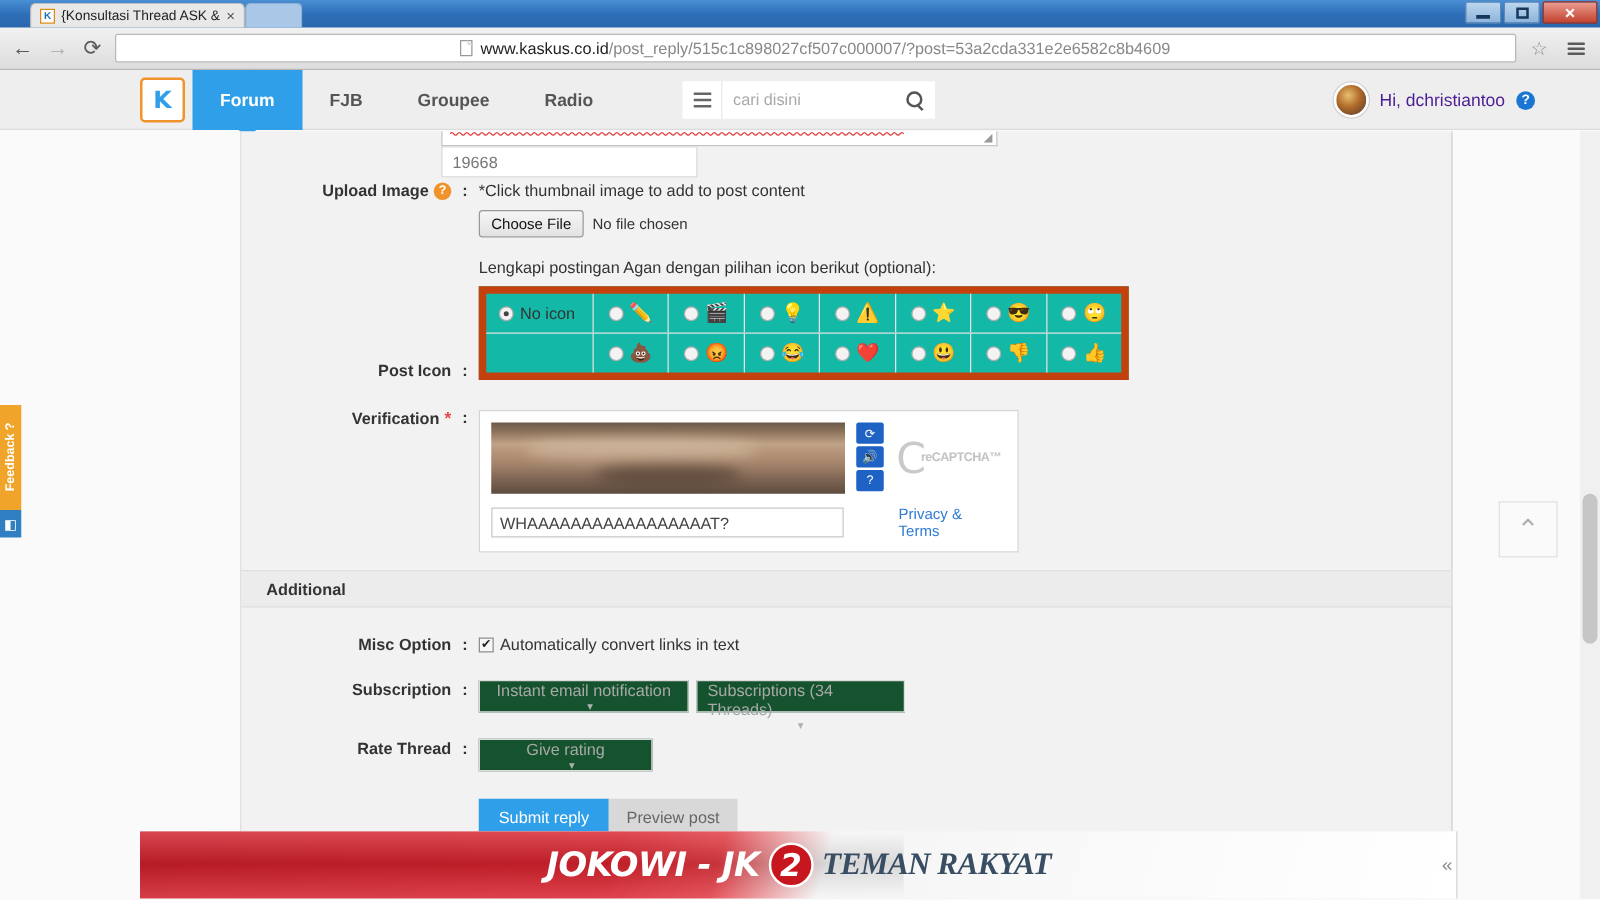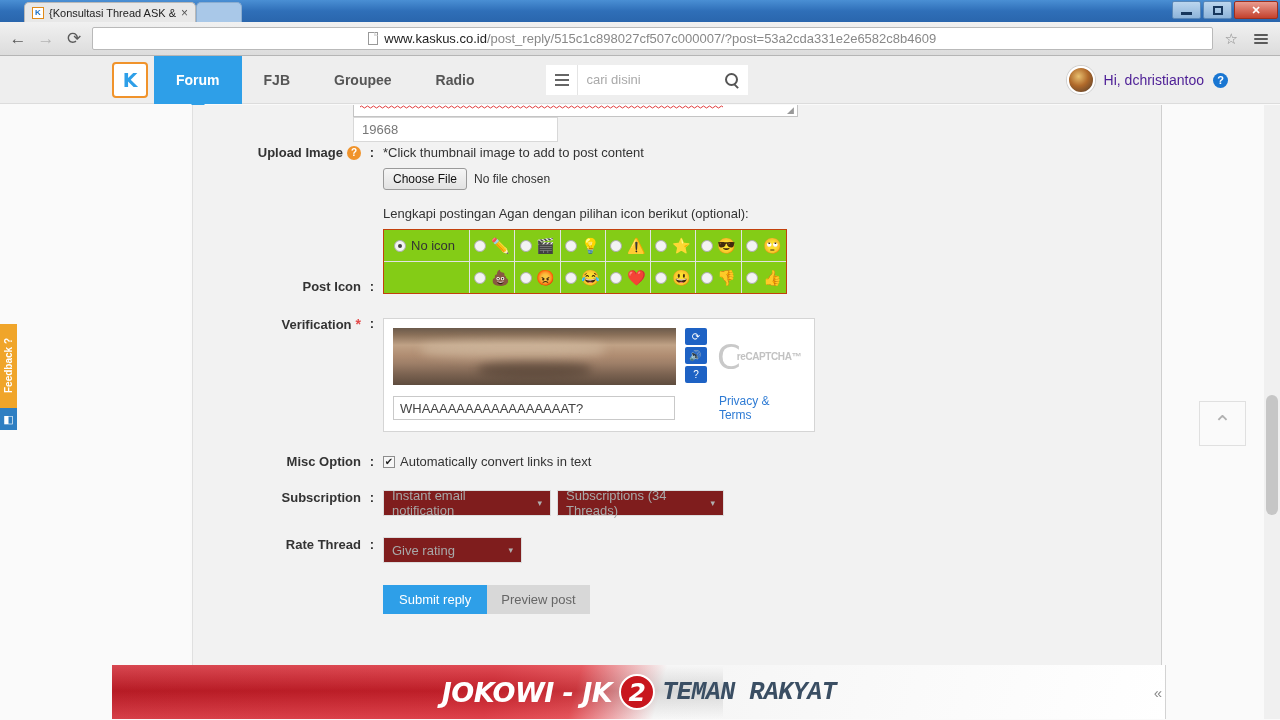--- a/index.html
+++ b/index.html
@@ -261,23 +261,23 @@
     border-radius: 3px;
     padding: 3px 9px;
     font-size: 12px;
     color: #111;
   }
   .no-file { font-size: 12px; color: #333; }
 
   
   .icon-grid {
     margin-top: 8px;
-    border: 1px solid #c2410c;
-    background: #84cc16;
-    width: 404px;
+    border: 6px solid #c2410c;
+    background: #14b8a6;
+    width: 520px;
   }
   .icon-grid-row { display: flex; }
   .icon-grid-row + .icon-grid-row { border-top: 1px solid #e2e2e2; }
   .icon-cell {
     flex: 1; height: 31px;
     display: flex; align-items: center; justify-content: center;
     gap: 5px;
     border-right: 1px solid #e2e2e2;
     font-size: 13px;
   }
@@ -381,25 +381,26 @@
   .checkbox {
     width: 12px; height: 12px;
     border: 1px solid #8d8d8d; background: #f7f7f7;
     display: inline-flex; align-items: center; justify-content: center;
     font-size: 10px; color: #222; line-height: 1;
   }
   .inline-check { display: flex; align-items: center; gap: 5px; font-size: 13px; color: #333; }
   .sel {
     height: 26px;
     border: 1px solid #dcdcdc;
-    background: #7f1d1d;
+    background: #14532d;
     color: #a8a8a8;
     font-size: 13px;
     display: flex; align-items: center; justify-content: space-between;
-    padding: 12px 8px;
+    padding: 0 8px;
+    flex-direction: column;
   }
   .sel .caret { font-size: 9px; color: #b0b0b0; margin-left: 10px; }
   .selrow { display: flex; gap: 6px; }
 
   .submit-row { display: flex; gap: 0; margin-top: 0; }
   .btn-submit {
     background: #2e9fe8; color: #fff;
     padding: 7px 16px; font-size: 13px;
     border: none;
   }
@@ -484,21 +485,21 @@
   .ad-two {
     width: 36px; height: 36px; border-radius: 50%;
     background: #c8161e; color: #fff;
     display: flex; align-items: center; justify-content: center;
     font-size: 25px; font-weight: bold; font-style: italic;
     border: 2px solid #fff;
     font-family: "DejaVu Sans", sans-serif;
   }
   .ad-teman {
     color: #3a4e63; font-size: 25px; font-weight: bold; font-style: italic;
-    font-family: Liberation Mono, monospace;
+    font-family: Liberation Serif, serif;
     letter-spacing: -0.5px;
   }
   .ad-collapse {
     position: absolute; right: 4px; top: 50%; transform: translateY(-50%);
     color: #8a8a8a; font-size: 15px;
   }
   #ad-border-right {
     position: absolute; right: 114px; bottom: 0; width: 1px; height: 54px;
     background: #d3d3d3;
   }
@@ -691,20 +692,21 @@
             </div>
           </div>
           <div class="captcha-bottom">
             <div class="captcha-input">WHAAAAAAAAAAAAAAAAAT?</div>
             <span class="privacy-link">Privacy &amp; Terms</span>
           </div>
         </div>
       </div>
     </div>
 
+    <div class="additional-bar" style="margin-top:14px;">Additional</div>
 
     <div class="form-row" style="margin-top:22px;">
       <div class="form-label">Misc Option</div>
       <div class="colon">:</div>
       <div class="form-field">
         <label class="inline-check">
           <span class="checkbox">✔</span>
           <span>Automatically convert links in text</span>
         </label>
       </div>

